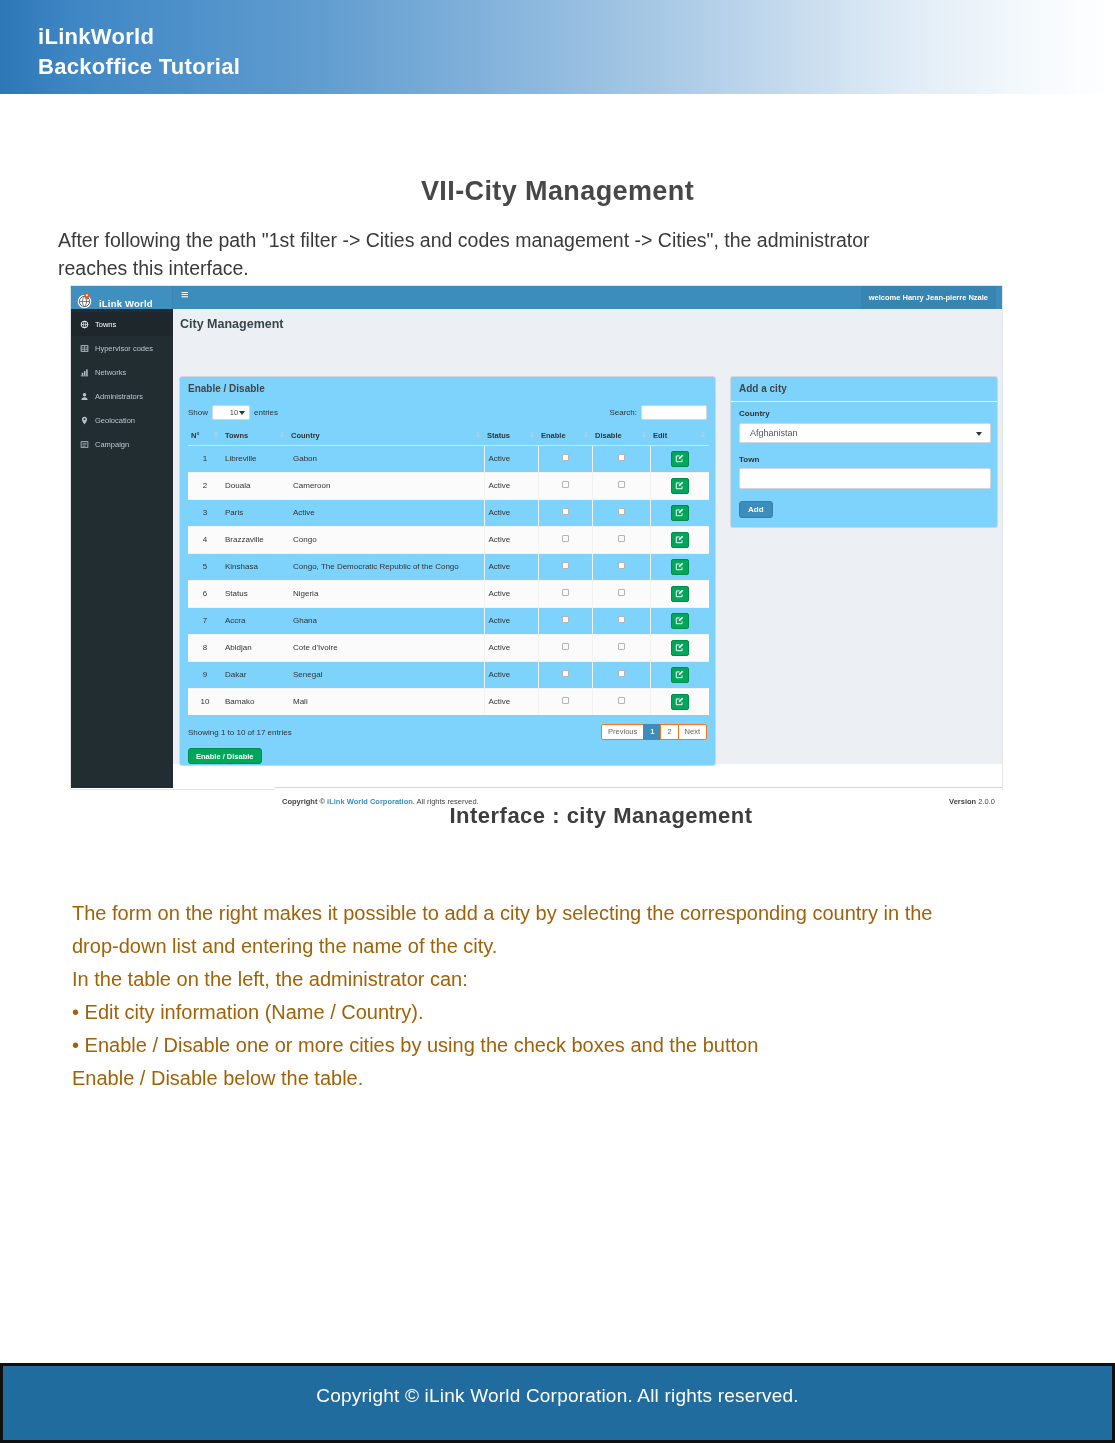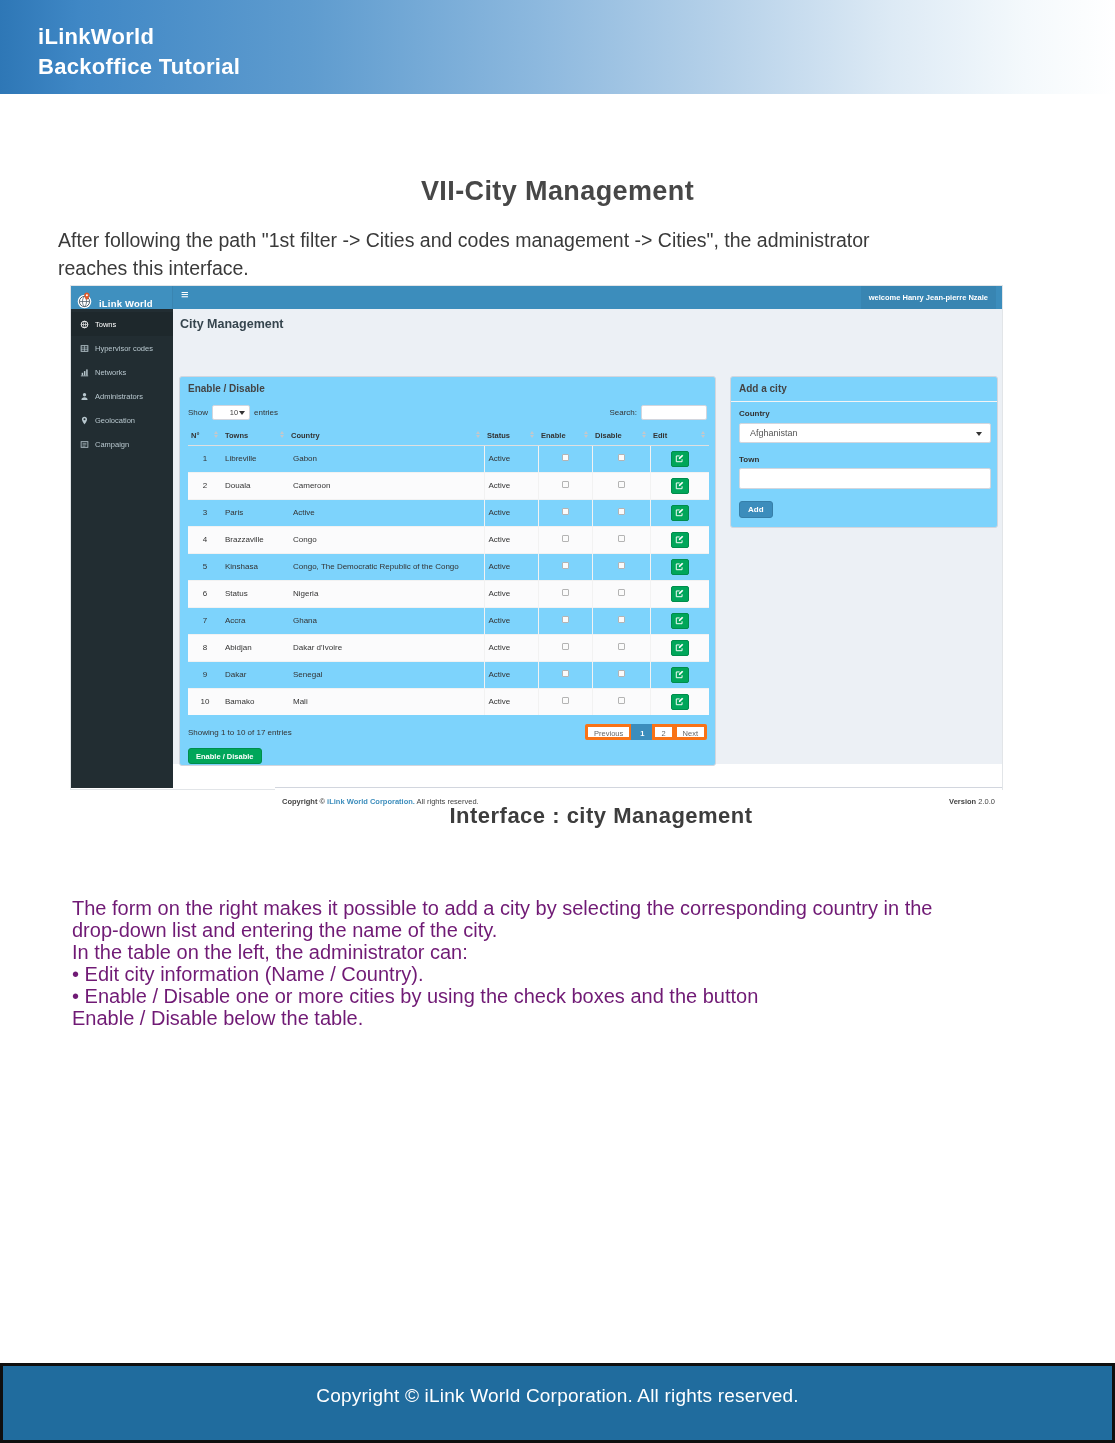--- a/index.html
+++ b/index.html
@@ -13,22 +13,22 @@
   .banner-title { position:absolute; left:38px; top:24px; color:#fff; font-size:22px; font-weight:600; letter-spacing:.3px; }
   .banner-subtitle { position:absolute; left:38px; top:54px; color:#fff; font-size:22px; font-weight:600; letter-spacing:.3px; }
 
   
   .sec-title { position:absolute; left:0; top:176px; width:1115px; text-align:center;
     font-size:27px; font-weight:700; color:#474747; letter-spacing:.4px; }
   .intro { position:absolute; left:58px; top:226px; width:1020px; font-size:19.5px; line-height:28px;
     color:#3a3a3a; white-space:pre-line; }
   .caption { position:absolute; left:87px; top:803px; width:1028px; text-align:center;
     font-size:22px; font-weight:700; color:#3d3d3d; letter-spacing:.5px; }
-  .bodytext { position:absolute; left:72px; top:897px; width:985px; font-size:20px; line-height:22px;
-    color:#701a75; white-space:pre-line; }
+  .bodytext { position:absolute; left:72px; top:897px; width:985px; font-size:20px; line-height:33px;
+    color:#a16207; white-space:pre-line; }
 
   
   .shot { position:absolute; left:70px; top:285px; width:933px; height:505px; background:#fff;
     border:1px solid #e2e5e8; font-family:"Liberation Sans", sans-serif; }
   .nav { position:absolute; left:0; top:0; width:100%; height:23px; background:#3c8dbc; }
   .logo { position:absolute; left:0; top:0; width:102px; height:23px; display:flex; align-items:flex-end;
     padding-left:5px; background:#3f90bf; border-right:1px solid rgba(0,0,0,.07); cursor:pointer; }
   .logo-mark { width:17px; height:17px; display:inline-block; margin-right:6px; }
   .logo-mark svg { width:17px; height:17px; display:block; }
   .brand { color:#fff; font-size:9.5px; font-weight:700; letter-spacing:.2px; }
@@ -78,21 +78,21 @@
   table.dt td.c-status, table.dt td.c-en, table.dt td.c-dis, table.dt td.c-edit { border-left:1px solid #f2f2f2; }
   table.dt td.c-en, table.dt td.c-dis, table.dt td.c-edit { text-align:center; padding-left:0; }
   .cb { display:inline-block; width:7px; height:7px; border:1px solid #b4b4b4; background:#fbfbfb; border-radius:1px; cursor:pointer; }
   .edit-btn { display:inline-flex; align-items:center; justify-content:center; width:18px; height:16px;
     background:#00a65a; border:1px solid #008d4c; border-radius:2px; cursor:pointer; }
   .edit-btn svg { width:9px; height:9px; }
 
   .table-footer { position:absolute; left:8px; right:8px; top:346px; height:18px; display:flex;
     justify-content:space-between; align-items:center; font-size:8px; color:#333; }
   .pager { display:flex; }
-  .pg { height:16px; line-height:14px; font-size:7.5px; color:#666; background:#fff; border:3px solid #f97316;
+  .pg { height:16px; line-height:14px; font-size:7.5px; color:#666; background:#fff; border:1px solid #f97316;
     padding:0 6px; margin-left:-1px; cursor:pointer; }
   .pg:first-child { border-radius:2px 0 0 2px; }
   .pg:last-child { border-radius:0 2px 2px 0; }
   .pg.active { background:#3c8dbc; border-color:#3c8dbc; color:#fff; font-weight:700; }
 
   .bulk { position:absolute; left:8px; top:371px; height:16px; padding:0 7px; background:#00a65a;
     border:1px solid #008d4c; border-radius:3px; color:#fff; font-size:7.5px; font-weight:700;
     font-family:"Liberation Sans", sans-serif; cursor:pointer; }
 
   .fld-label { position:absolute; left:8px; font-size:8px; font-weight:700; color:#333; }
@@ -344,21 +344,21 @@
                 <td class="c-edit"><span class="edit-btn">
                     <svg viewBox="0 0 14 14">
                       <path d="M11 8.2v3.8H2V3h5.2" fill="none" stroke="#fff" stroke-width="1.5"></path>
                       <path d="M6 8.3l1.9-.4 5-5L11 1l-5 5z" fill="#fff"></path>
                     </svg>
                   </span></td>
               </tr>
               <tr class="even">
                 <td class="c-n">8</td>
                 <td class="c-town">Abidjan</td>
-                <td class="c-country">Dakar d'Ivoire</td>
+                <td class="c-country">Cote d'Ivoire</td>
                 <td class="c-status">Active</td>
                 <td class="c-en"><span class="cb"></span></td>
                 <td class="c-dis"><span class="cb"></span></td>
                 <td class="c-edit"><span class="edit-btn">
                     <svg viewBox="0 0 14 14">
                       <path d="M11 8.2v3.8H2V3h5.2" fill="none" stroke="#fff" stroke-width="1.5"></path>
                       <path d="M6 8.3l1.9-.4 5-5L11 1l-5 5z" fill="#fff"></path>
                     </svg>
                   </span></td>
               </tr>

